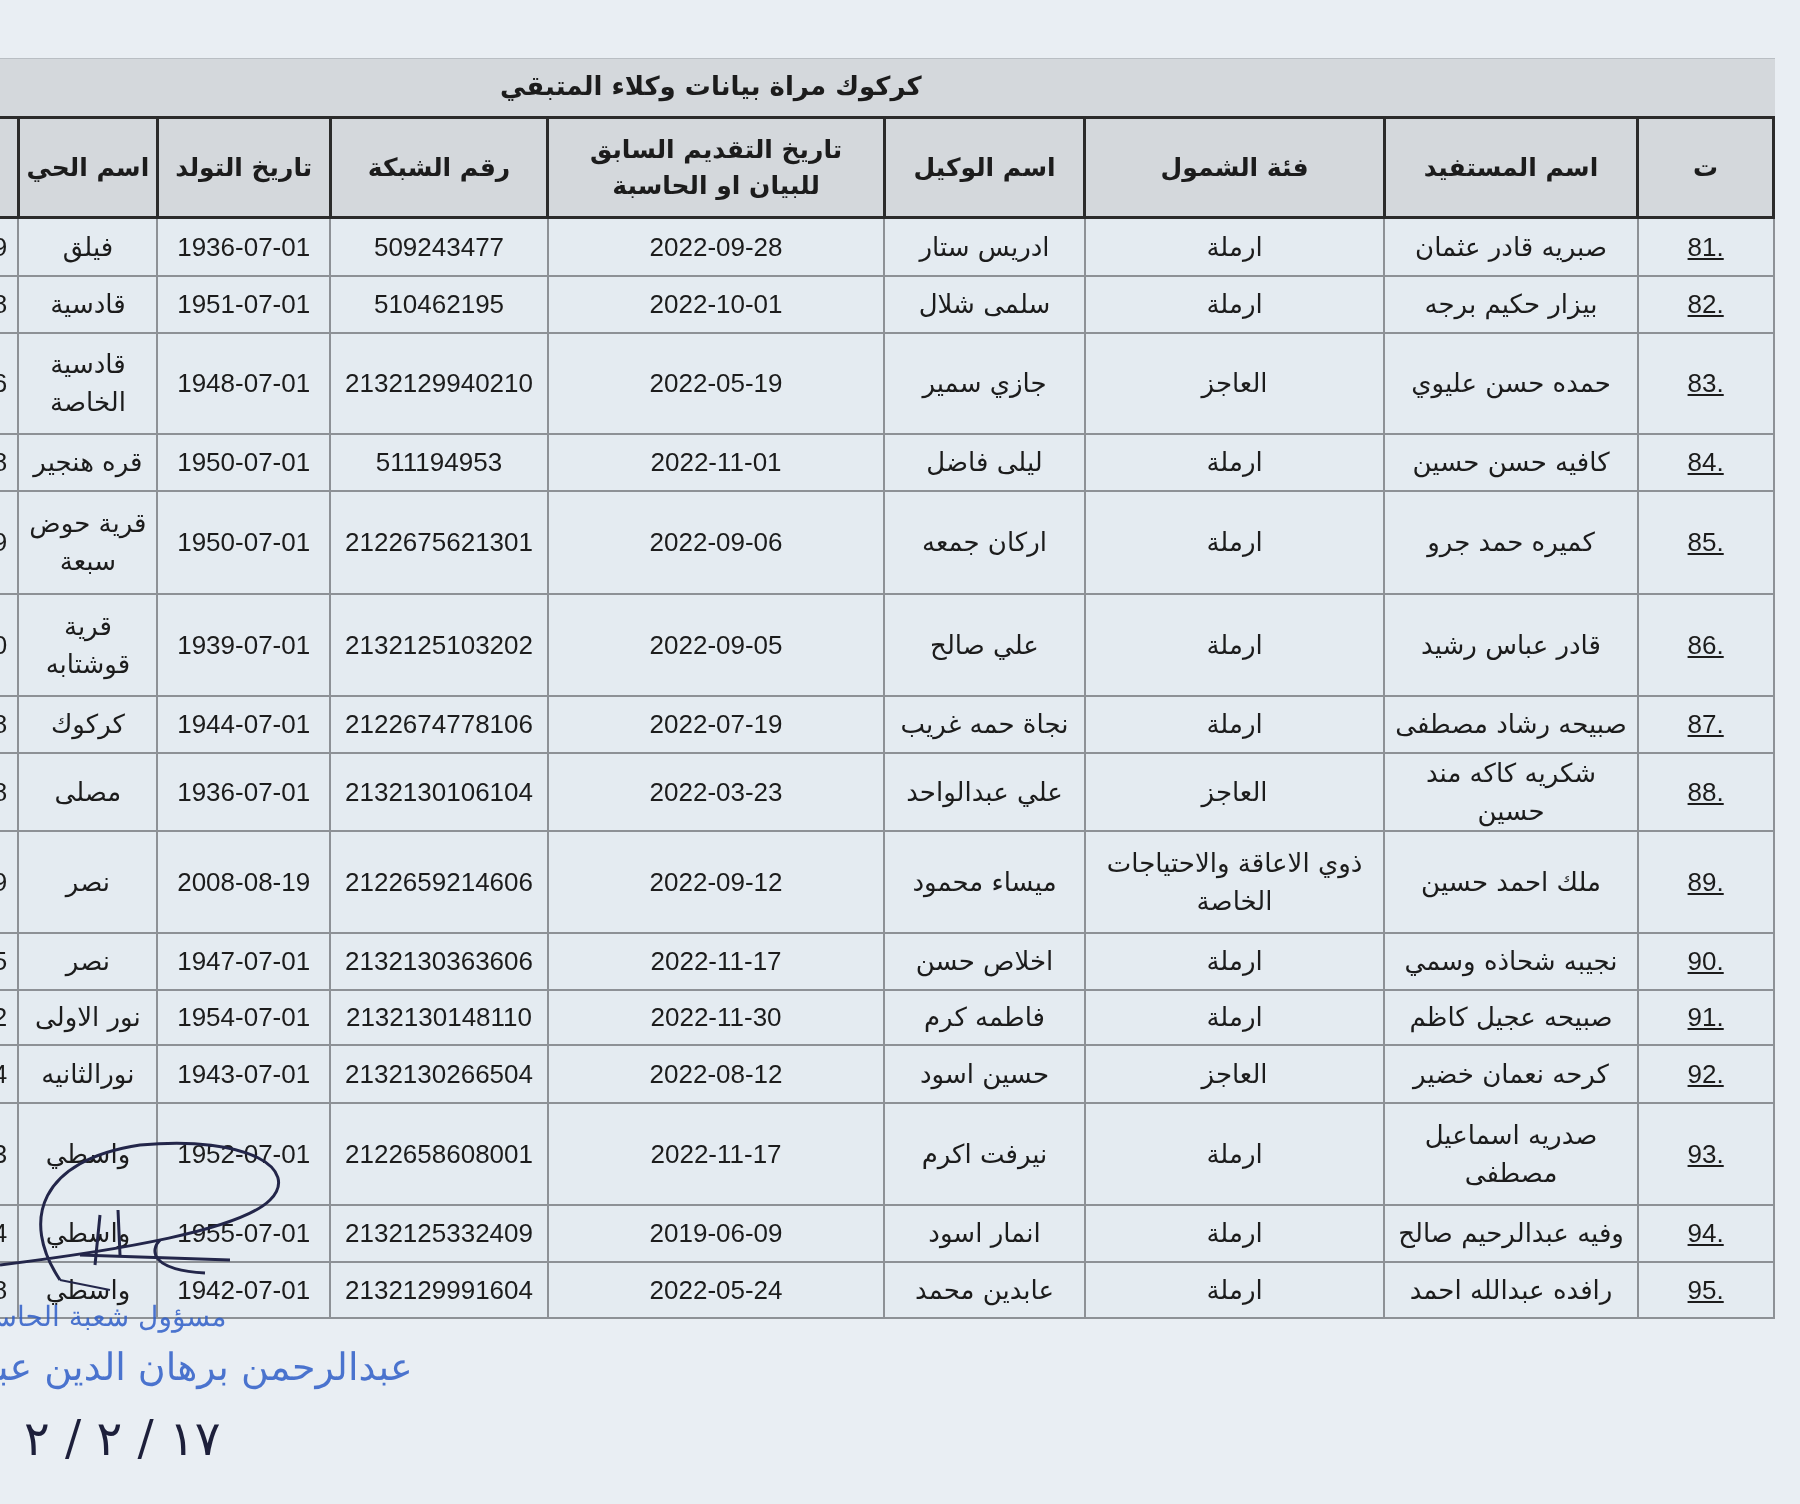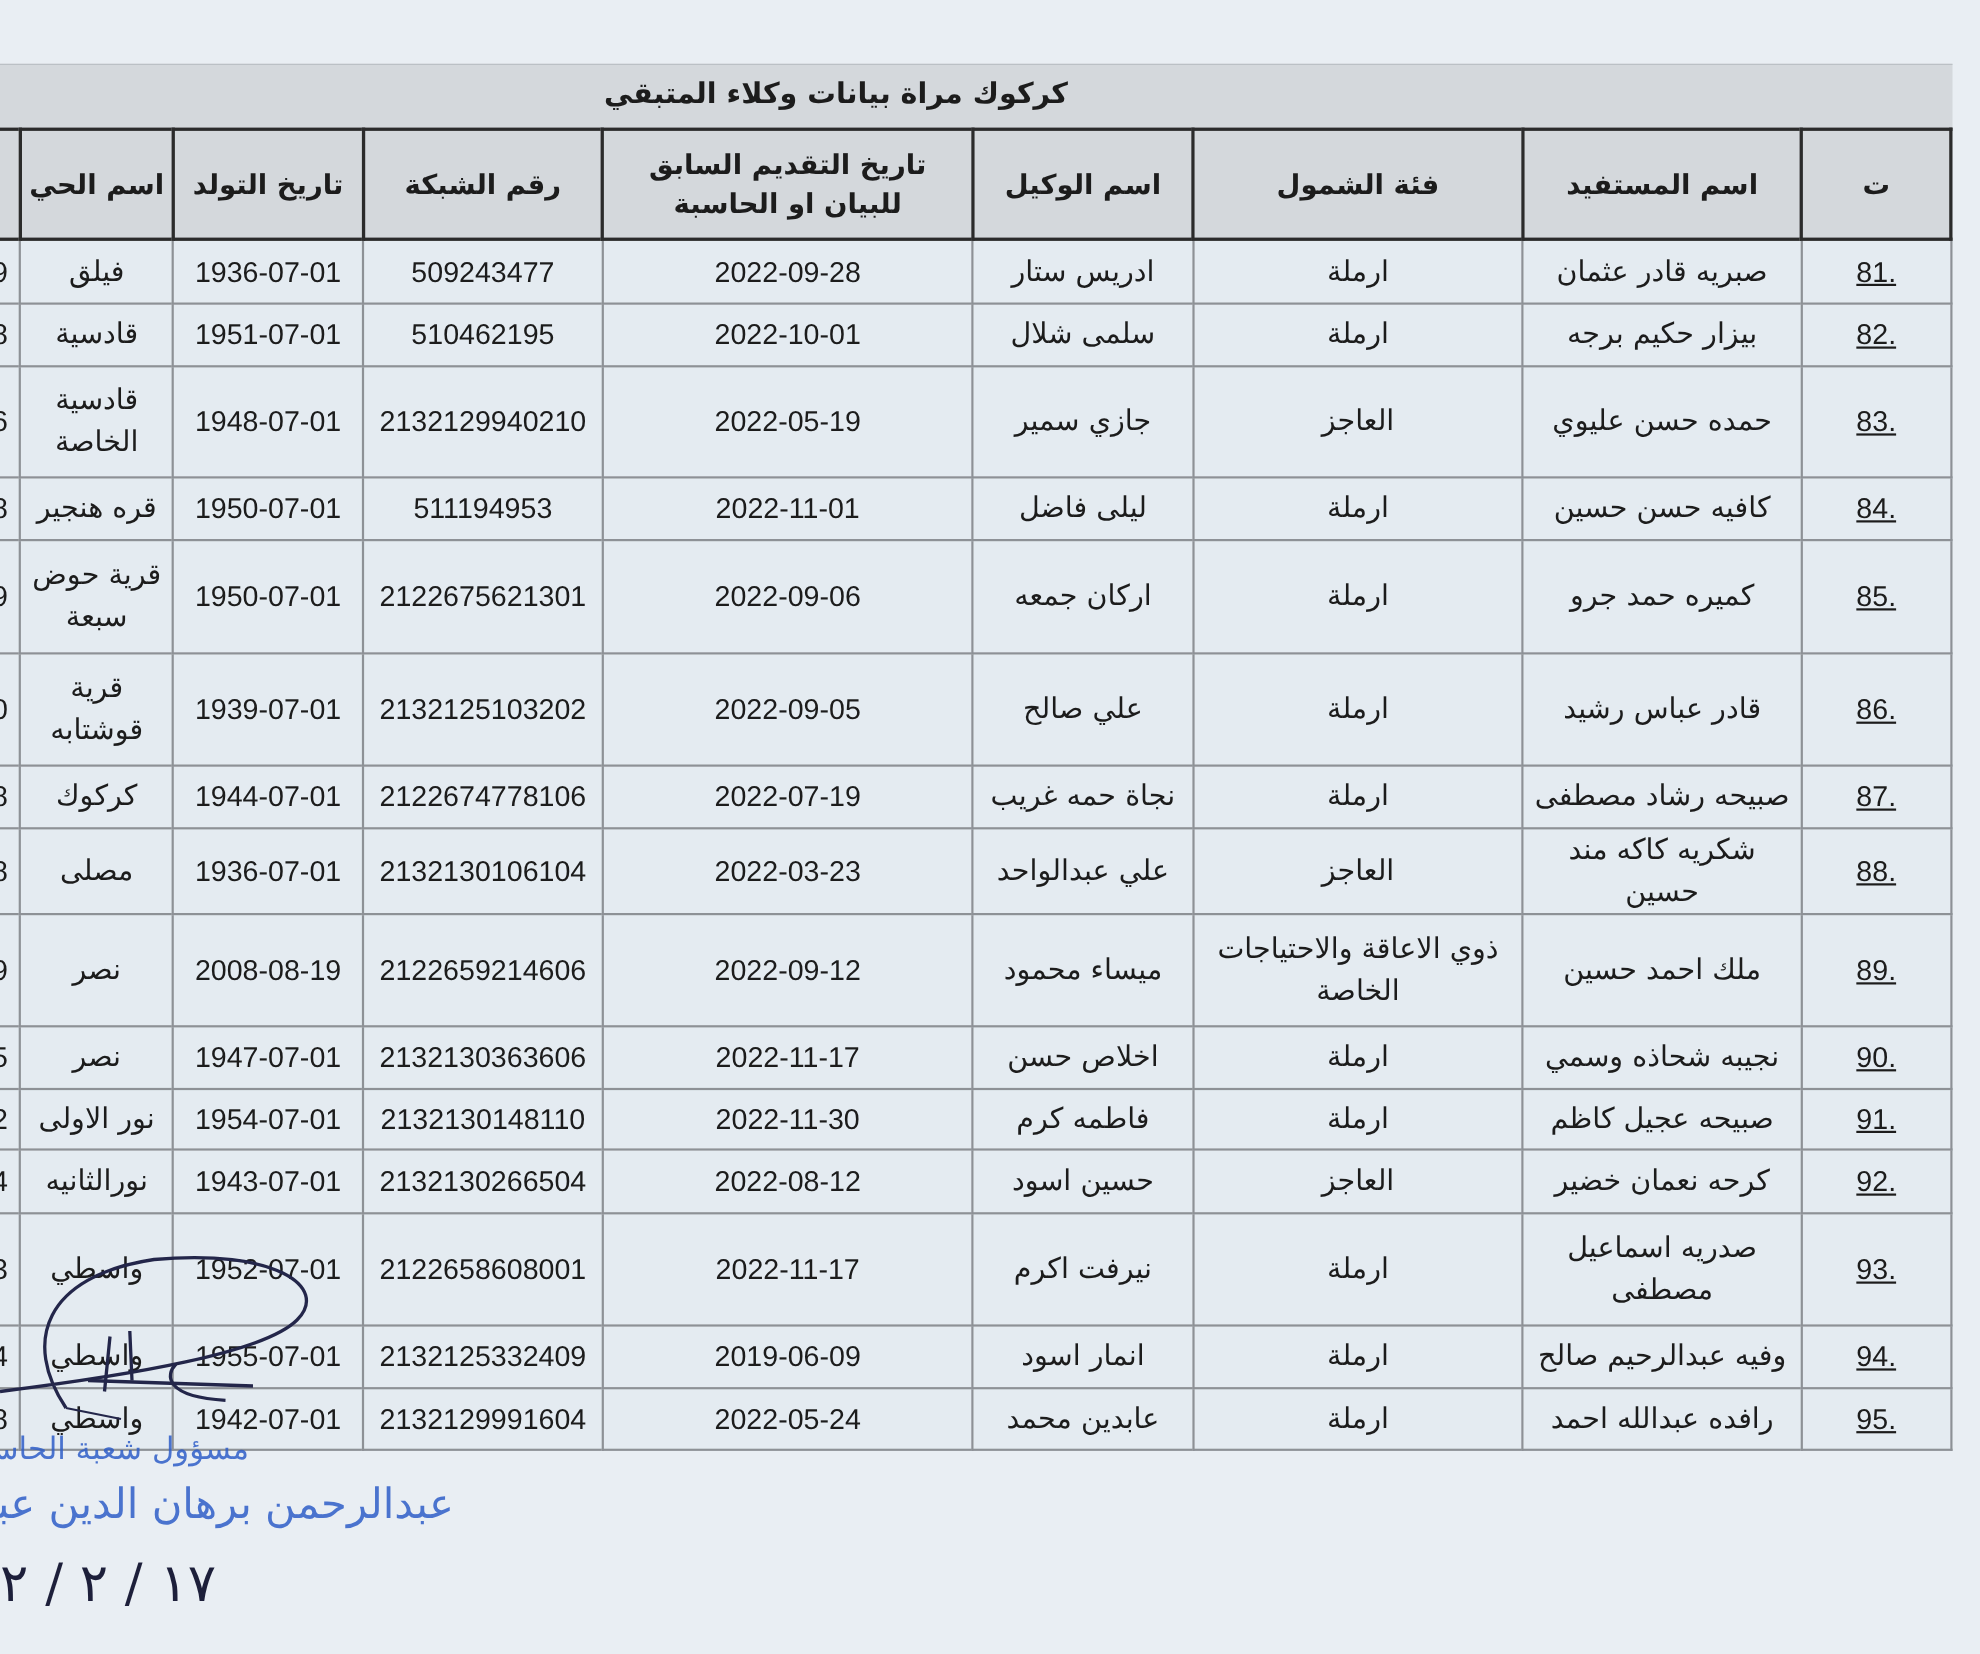--- a/index.html
+++ b/index.html
@@ -13,21 +13,21 @@
     position:absolute; left:-20px; top:58px;
     width:1795px;
   }
   .title-bar {
     position:absolute; left:0; top:0; width:1795px; height:58px;
     background:#d4d8dc;
     border-top:1px solid #b9bec3;
     display:flex; align-items:center; justify-content:flex-start;
   }
   .title-text {
-    position:absolute; left:520px; width:520px; text-align:center;
+    position:absolute; left:520px; width:520px; text-align:left;
     font-size:26px; font-weight:bold; direction:rtl; top:12px;
   }
   table.grid {
     position:absolute; left:0; top:58px;
     border-collapse:collapse; table-layout:fixed;
     direction:rtl;
   }
   table.grid th, table.grid td {
     border:2px solid #8d9196;
     text-align:center; vertical-align:middle;
@@ -46,21 +46,21 @@
   .stamp {
     position:absolute; left:0; top:1140px; width:320px; height:364px;
   }
   .stamp-line1, .stamp-line2 {
     position:absolute; color:#2f5ec8; font-family:"DejaVu Serif", serif; direction:rtl; white-space:nowrap;
   }
   .stamp-line1 { left:-30px; top:160px; font-size:28px; opacity:.85; }
   .stamp-line2 { left:-60px; top:205px; font-size:38px; opacity:.85; }
   .date-hand {
     position:absolute; left:0; top:1410px; font-size:48px; color:#1d1f3a;
-    font-family:"DejaVu Serif", serif; letter-spacing:14px; direction:ltr;
+    font-family:"DejaVu Serif", serif; letter-spacing:14px; direction:ltr;padding-left:24px;
   }
 </style>
 </head>
 <body>
 
 <div class="sheet">
   <div class="title-bar">
     <div class="title-text">كركوك مراة بيانات وكلاء المتبقي</div>
   </div>
 

